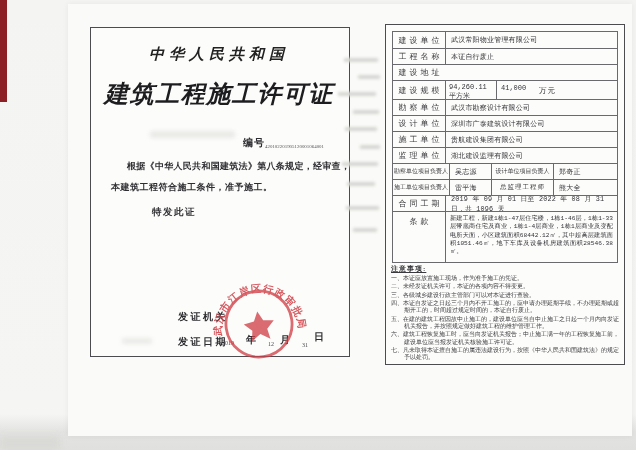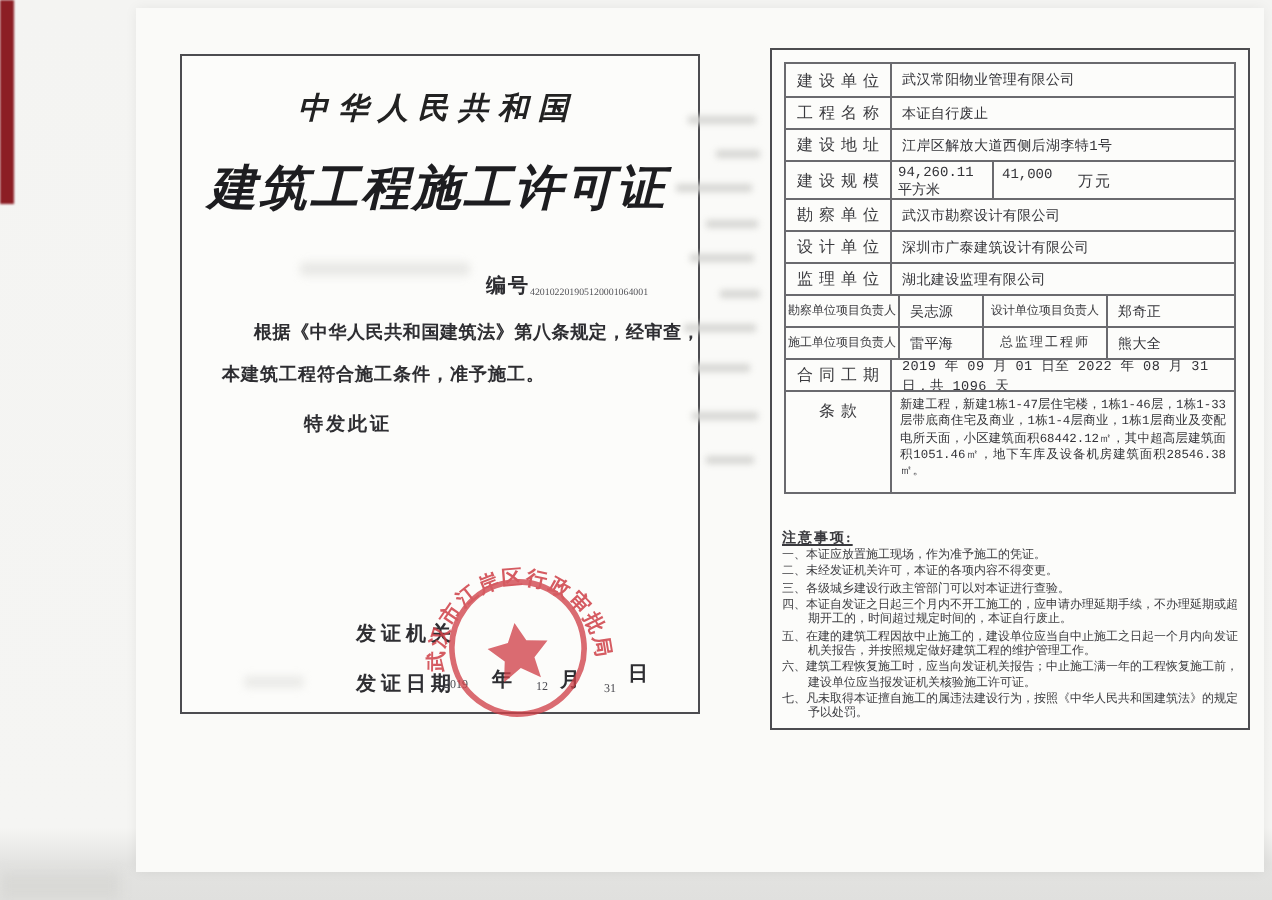--- a/index.html
+++ b/index.html
@@ -131,39 +131,42 @@
       <div class="cell val">武汉常阳物业管理有限公司</div>
     </div>
 
     <div class="trow r-std" style="height:15px">
       <div class="cell lab">工程名称</div>
       <div class="cell val">本证自行废止</div>
     </div>
 
     <div class="trow r-std" style="height:15px">
       <div class="cell lab">建设地址</div>
-      <div class="cell val">江岸区解放大道西侧后湖李特1号</div>
     </div>
 
     <div class="trow r-scale" style="height:18px">
       <div class="cell lab">建设规模</div>
       <div class="cell val-wrap">94,260.11 平方米</div>
       <div class="cell amount-cell">
         <span class="amount-num">41,000</span>
         <span class="amount-unit">万元</span>
       </div>
     </div>
 
     <div class="trow r-std" style="height:15px">
       <div class="cell lab">勘察单位</div>
       <div class="cell val">武汉市勘察设计有限公司</div>
     </div>
     <div class="trow r-std" style="height:15px">
       <div class="cell lab">设计单位</div>
       <div class="cell val">深圳市广泰建筑设计有限公司</div>
+    </div>
+    <div class="trow r-std" style="height:15px">
+      <div class="cell lab">施工单位</div>
+      <div class="cell val">贵航建设集团有限公司</div>
     </div>
     <div class="trow r-std" style="height:15px">
       <div class="cell lab">监理单位</div>
       <div class="cell val">湖北建设监理有限公司</div>
     </div>
 
     <div class="trow r-split" style="height:15px">
       <div class="cell lab-sm">勘察单位项目负责人</div>
       <div class="cell val">吴志源</div>
       <div class="cell lab-sm">设计单位项目负责人</div>

